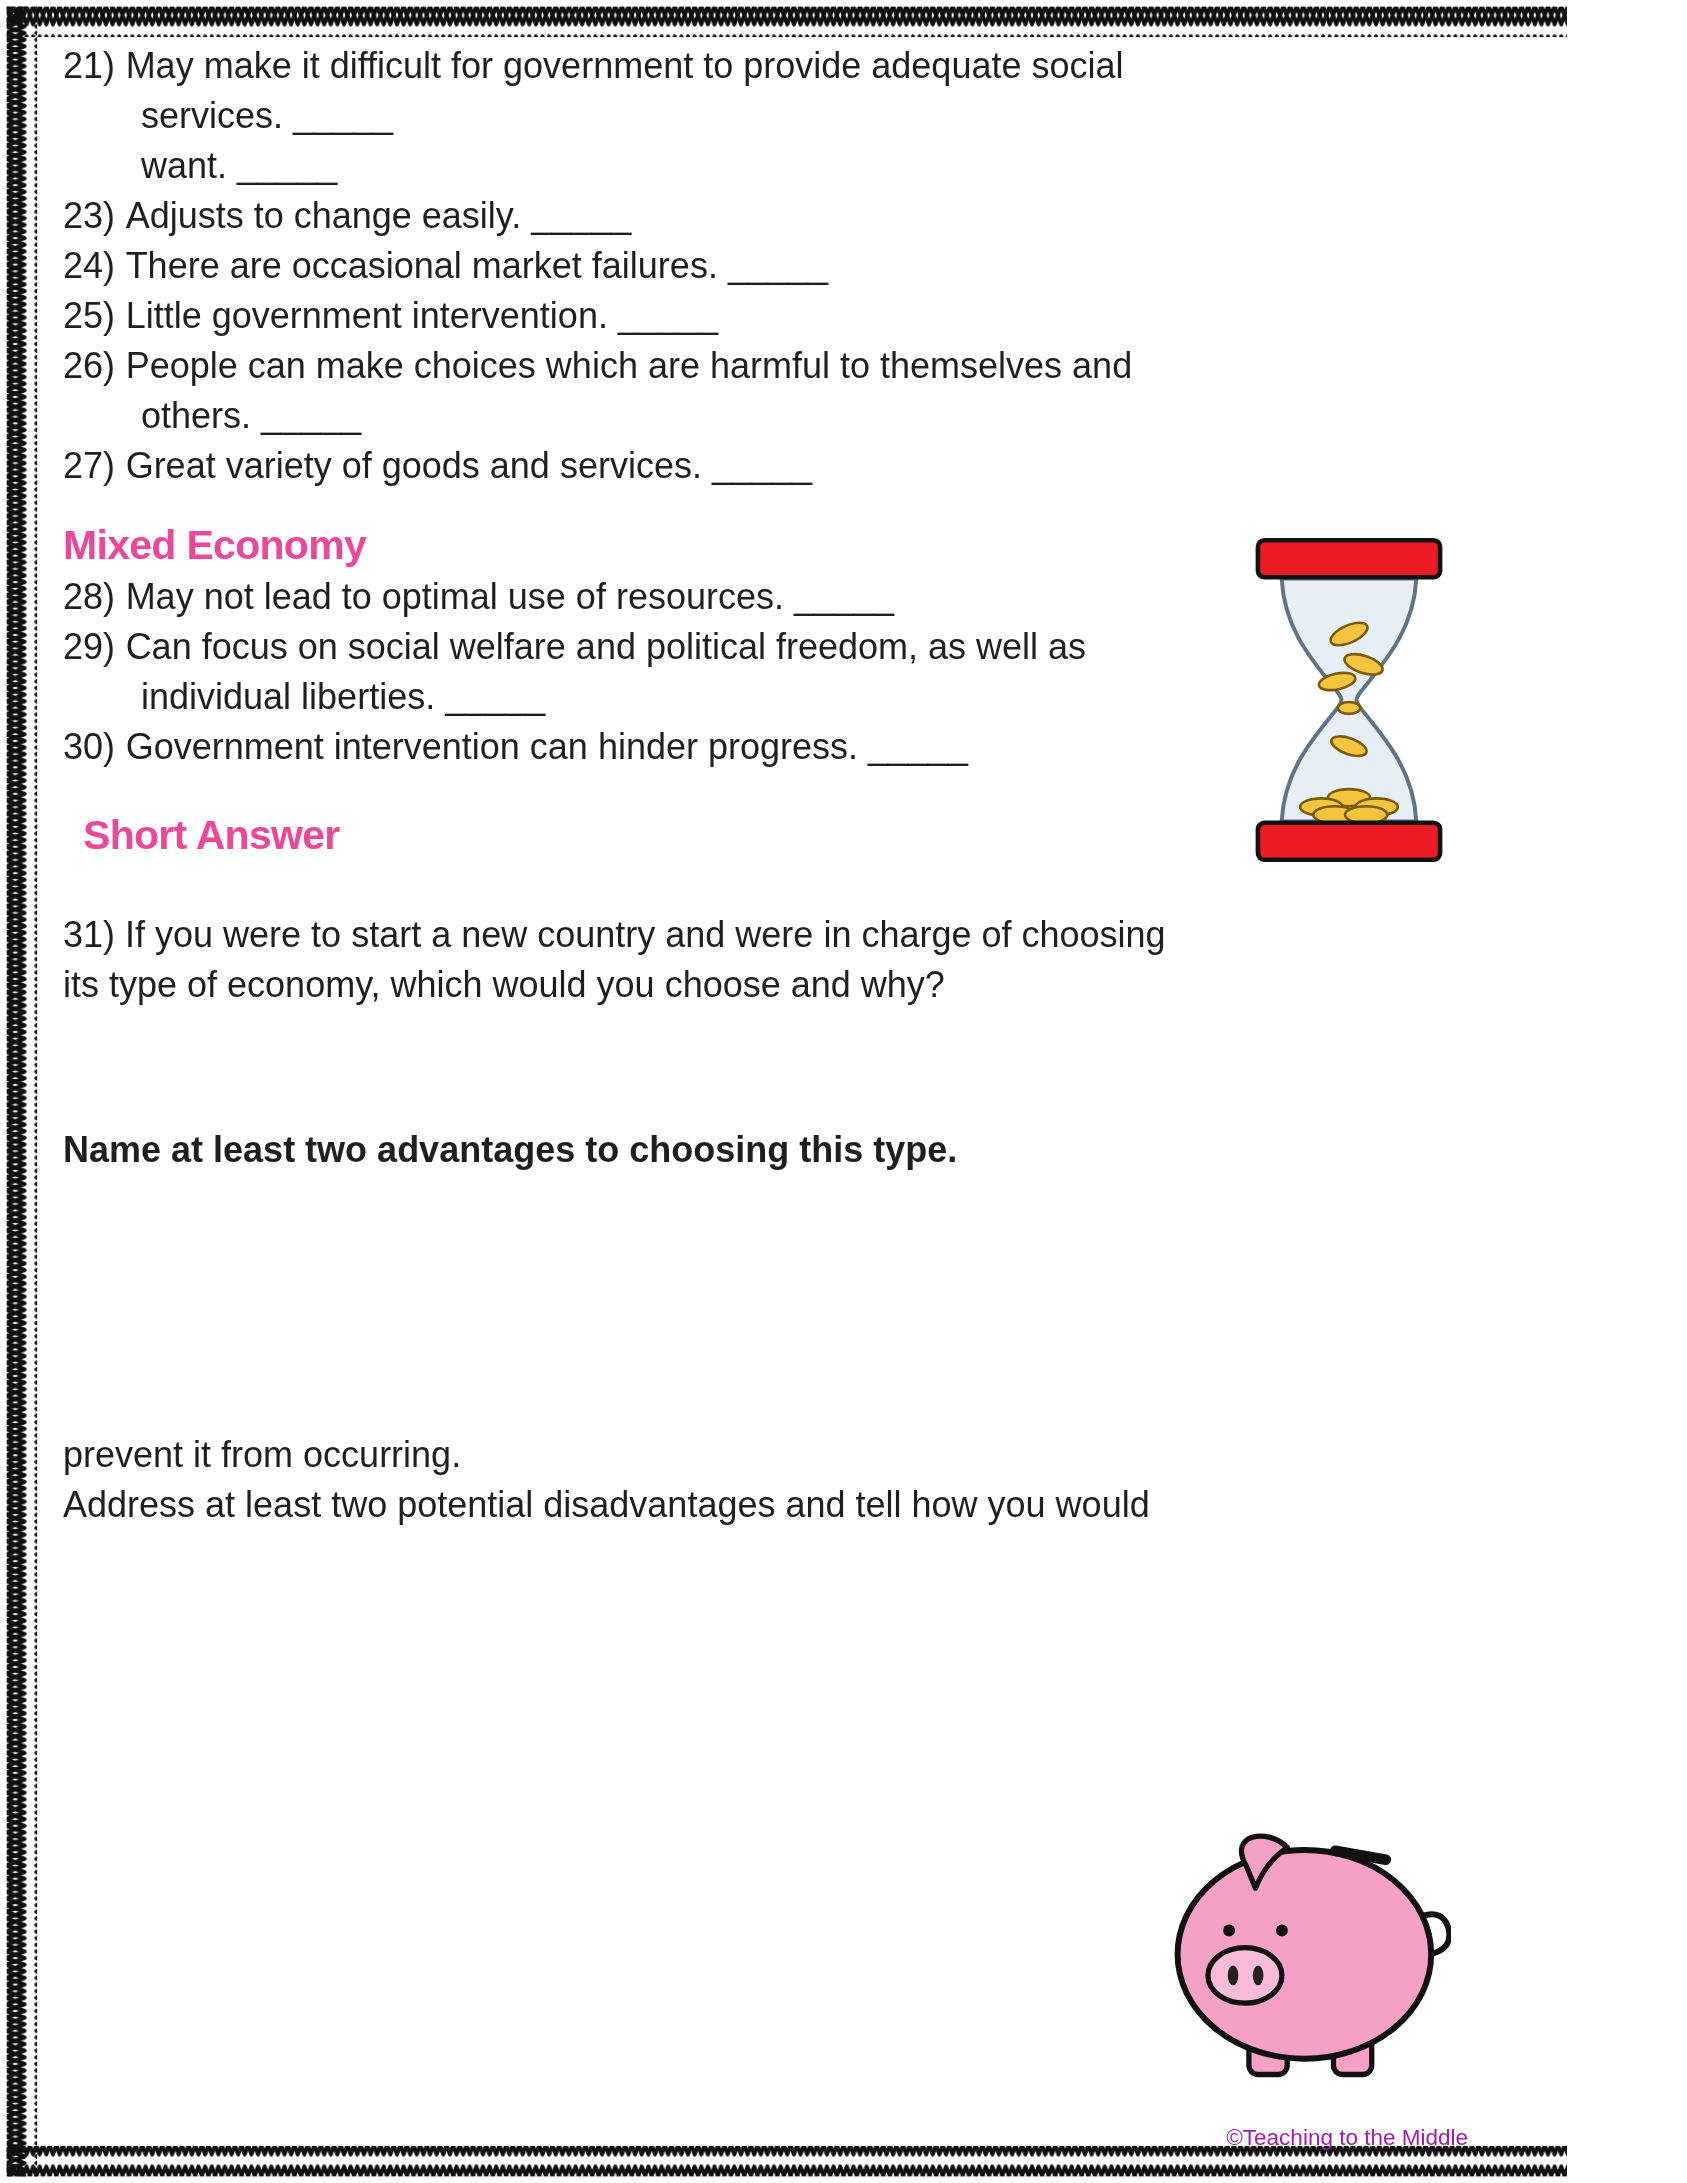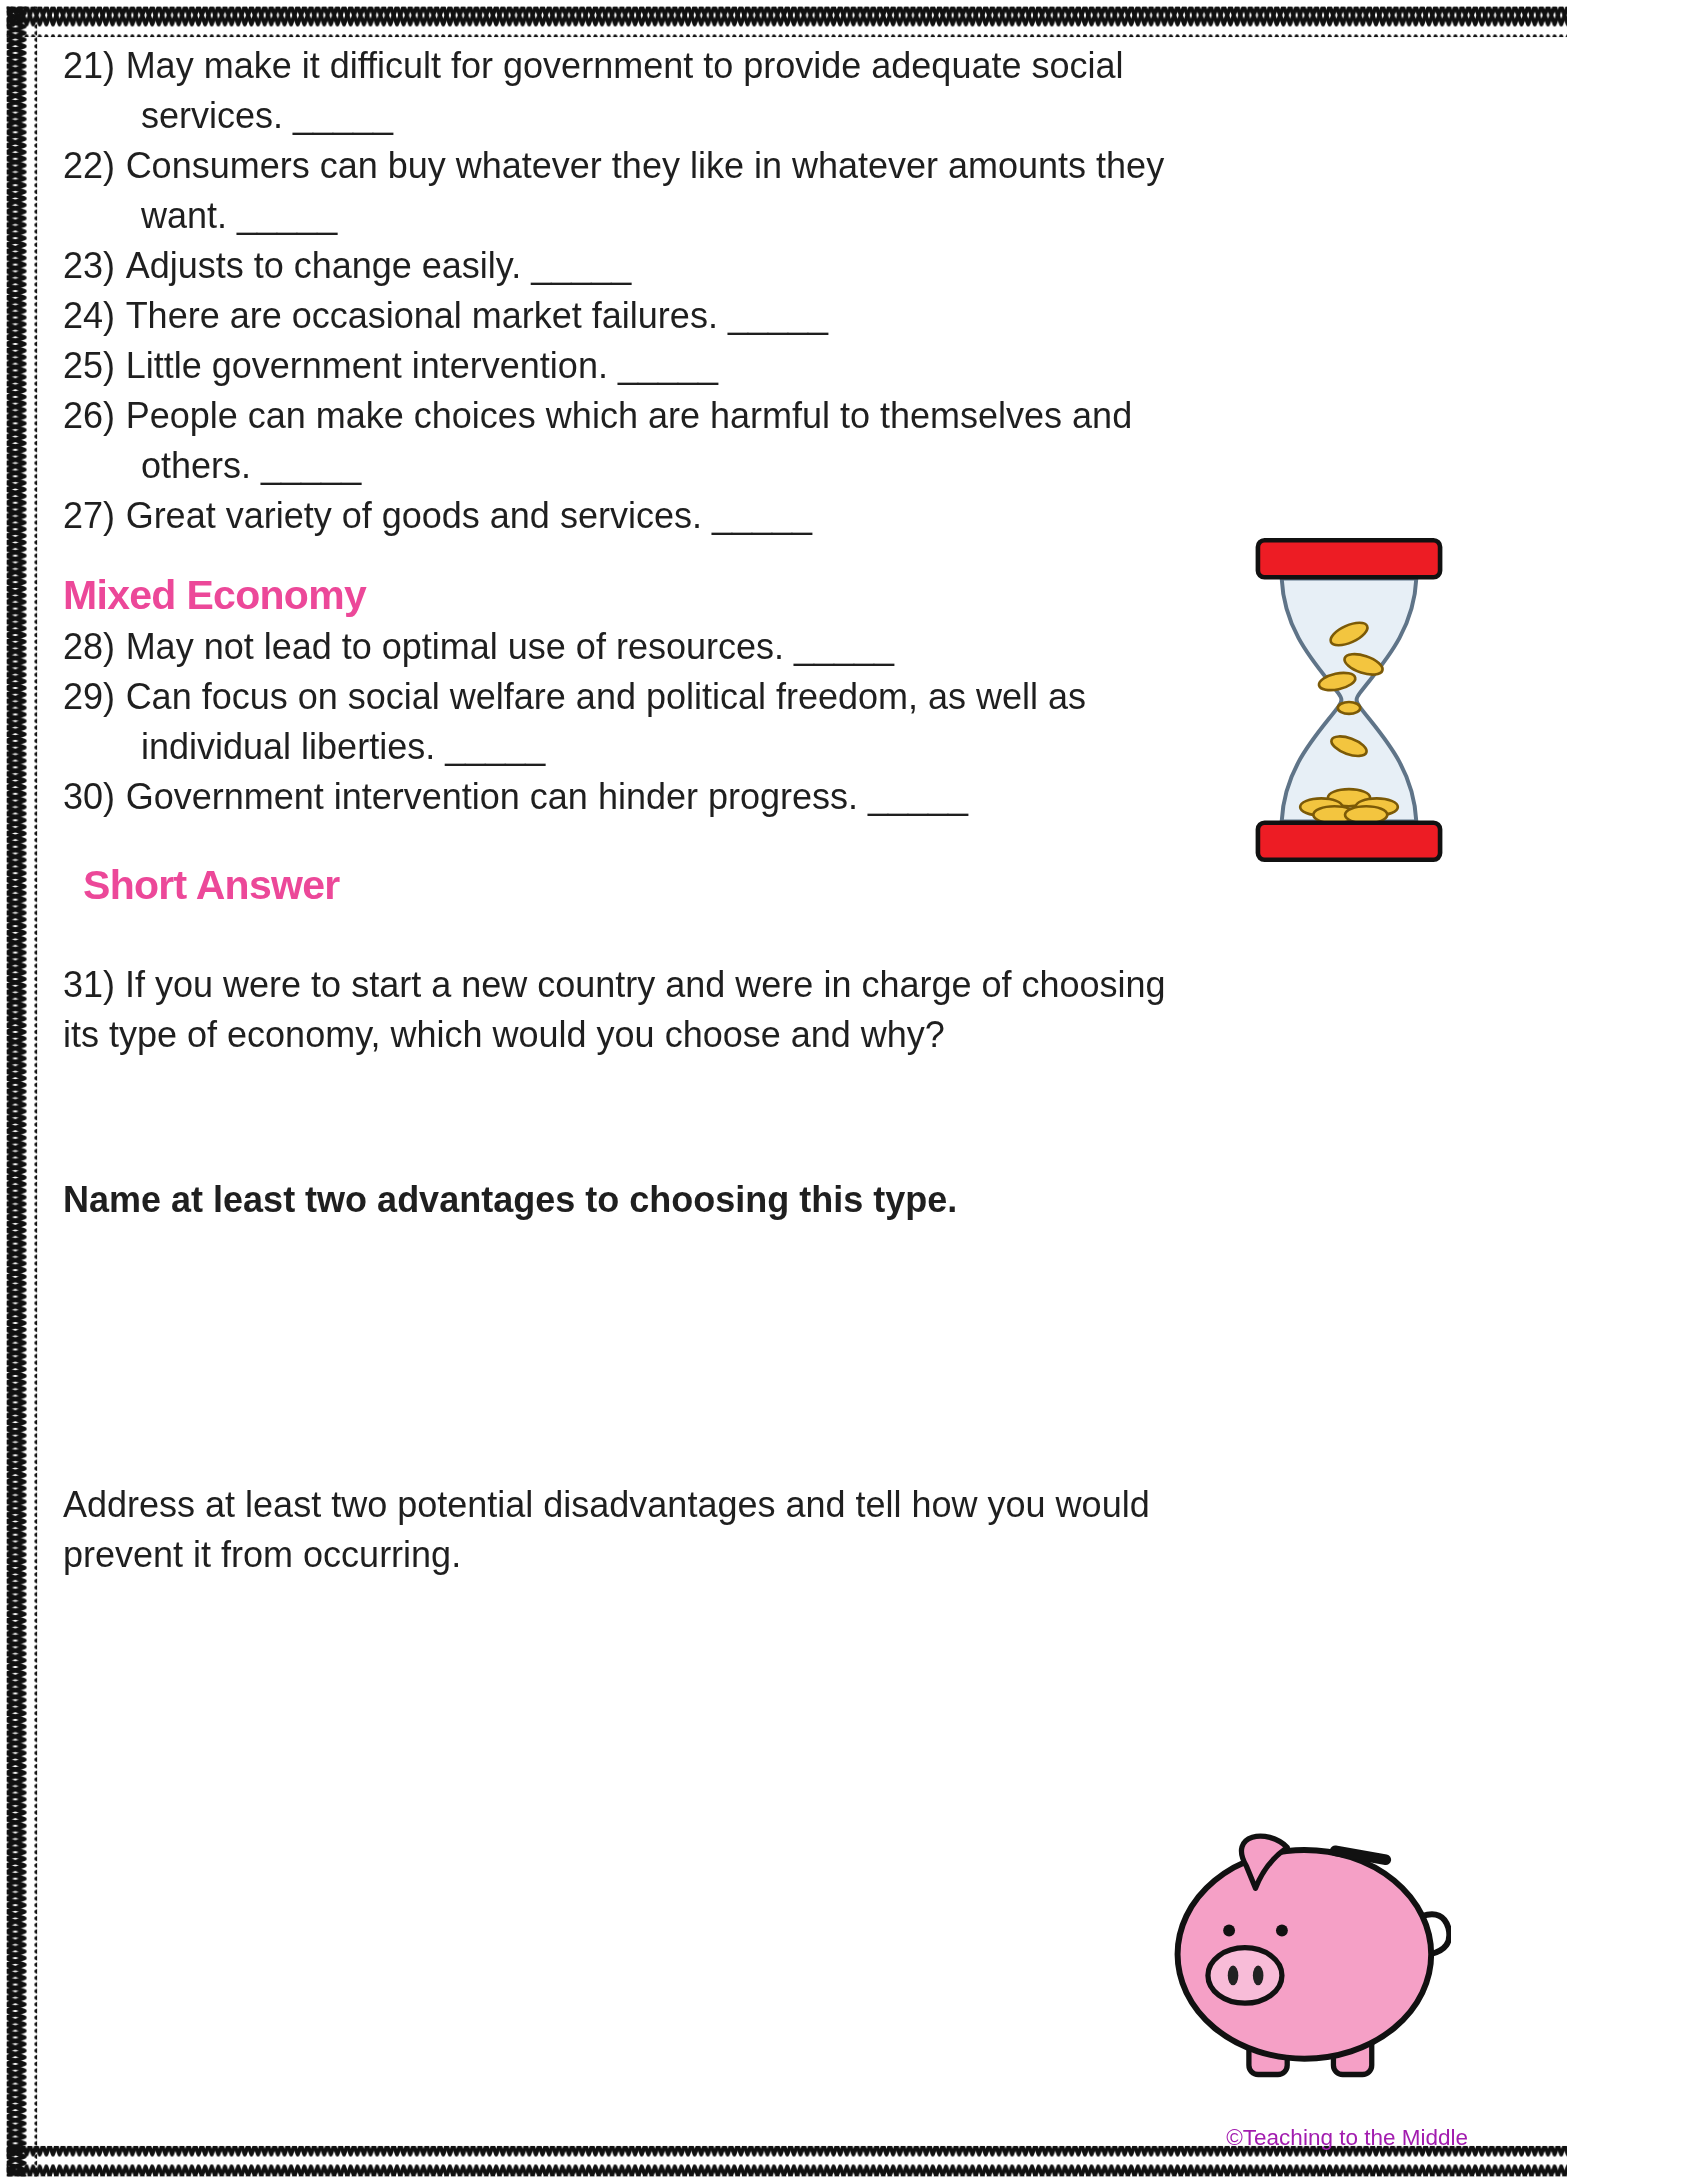--- a/index.html
+++ b/index.html
@@ -78,21 +78,20 @@
   <div class="content">
 
     <div class="qblock">
 
       <div class="q">
         <div class="line"><span class="num">21)</span><span>May make it difficult for government to provide adequate social</span></div>
         <div class="line cont">services. _____</div>
       </div>
 
       <div class="q">
-        <div class="line"><span class="num">22)</span><span>Consumers can buy whatever they like in whatever amounts they</span></div>
         <div class="line cont">want. _____</div>
       </div>
 
       <div class="q">
         <div class="line"><span class="num">23)</span><span>Adjusts to change easily. _____</span></div>
       </div>
 
       <div class="q">
         <div class="line"><span class="num">24)</span><span>There are occasional market failures. _____</span></div>
       </div>
@@ -134,22 +133,22 @@
     <h2 class="heading sa">Short Answer</h2>
 
     <div class="para q31">
       <div class="line">31) If you were to start a new country and were in charge of choosing</div>
       <div class="line">its type of economy, which would you choose and why?</div>
     </div>
 
     <div class="para adv line">Name at least two advantages to choosing this type.</div>
 
     <div class="para dis">
+      <div class="line">prevent it from occurring.</div>
       <div class="line">Address at least two potential disadvantages and tell how you would</div>
-      <div class="line">prevent it from occurring.</div>
     </div>
 
   </div>
 
   <svg class="hourglass" viewBox="0 0 300 500" aria-hidden="true">
     <path d="M48 66 L252 66 C248 150 196 200 166 240 C160 248 160 252 166 260 C196 300 248 350 252 434 L48 434 C52 350 104 300 134 260 C140 252 140 248 134 240 C104 200 52 150 48 66 Z" fill="#e7eff6" stroke="#5f7488" stroke-width="6" stroke-linejoin="round"></path>
     <g fill="#f3c53f" stroke="#7c5a07" stroke-width="4">
       <ellipse cx="150" cy="150" rx="30" ry="13" transform="rotate(-24 150 150)"></ellipse>
       <ellipse cx="172" cy="196" rx="30" ry="13" transform="rotate(18 172 196)"></ellipse>
       <ellipse cx="132" cy="222" rx="28" ry="12" transform="rotate(-12 132 222)"></ellipse>

